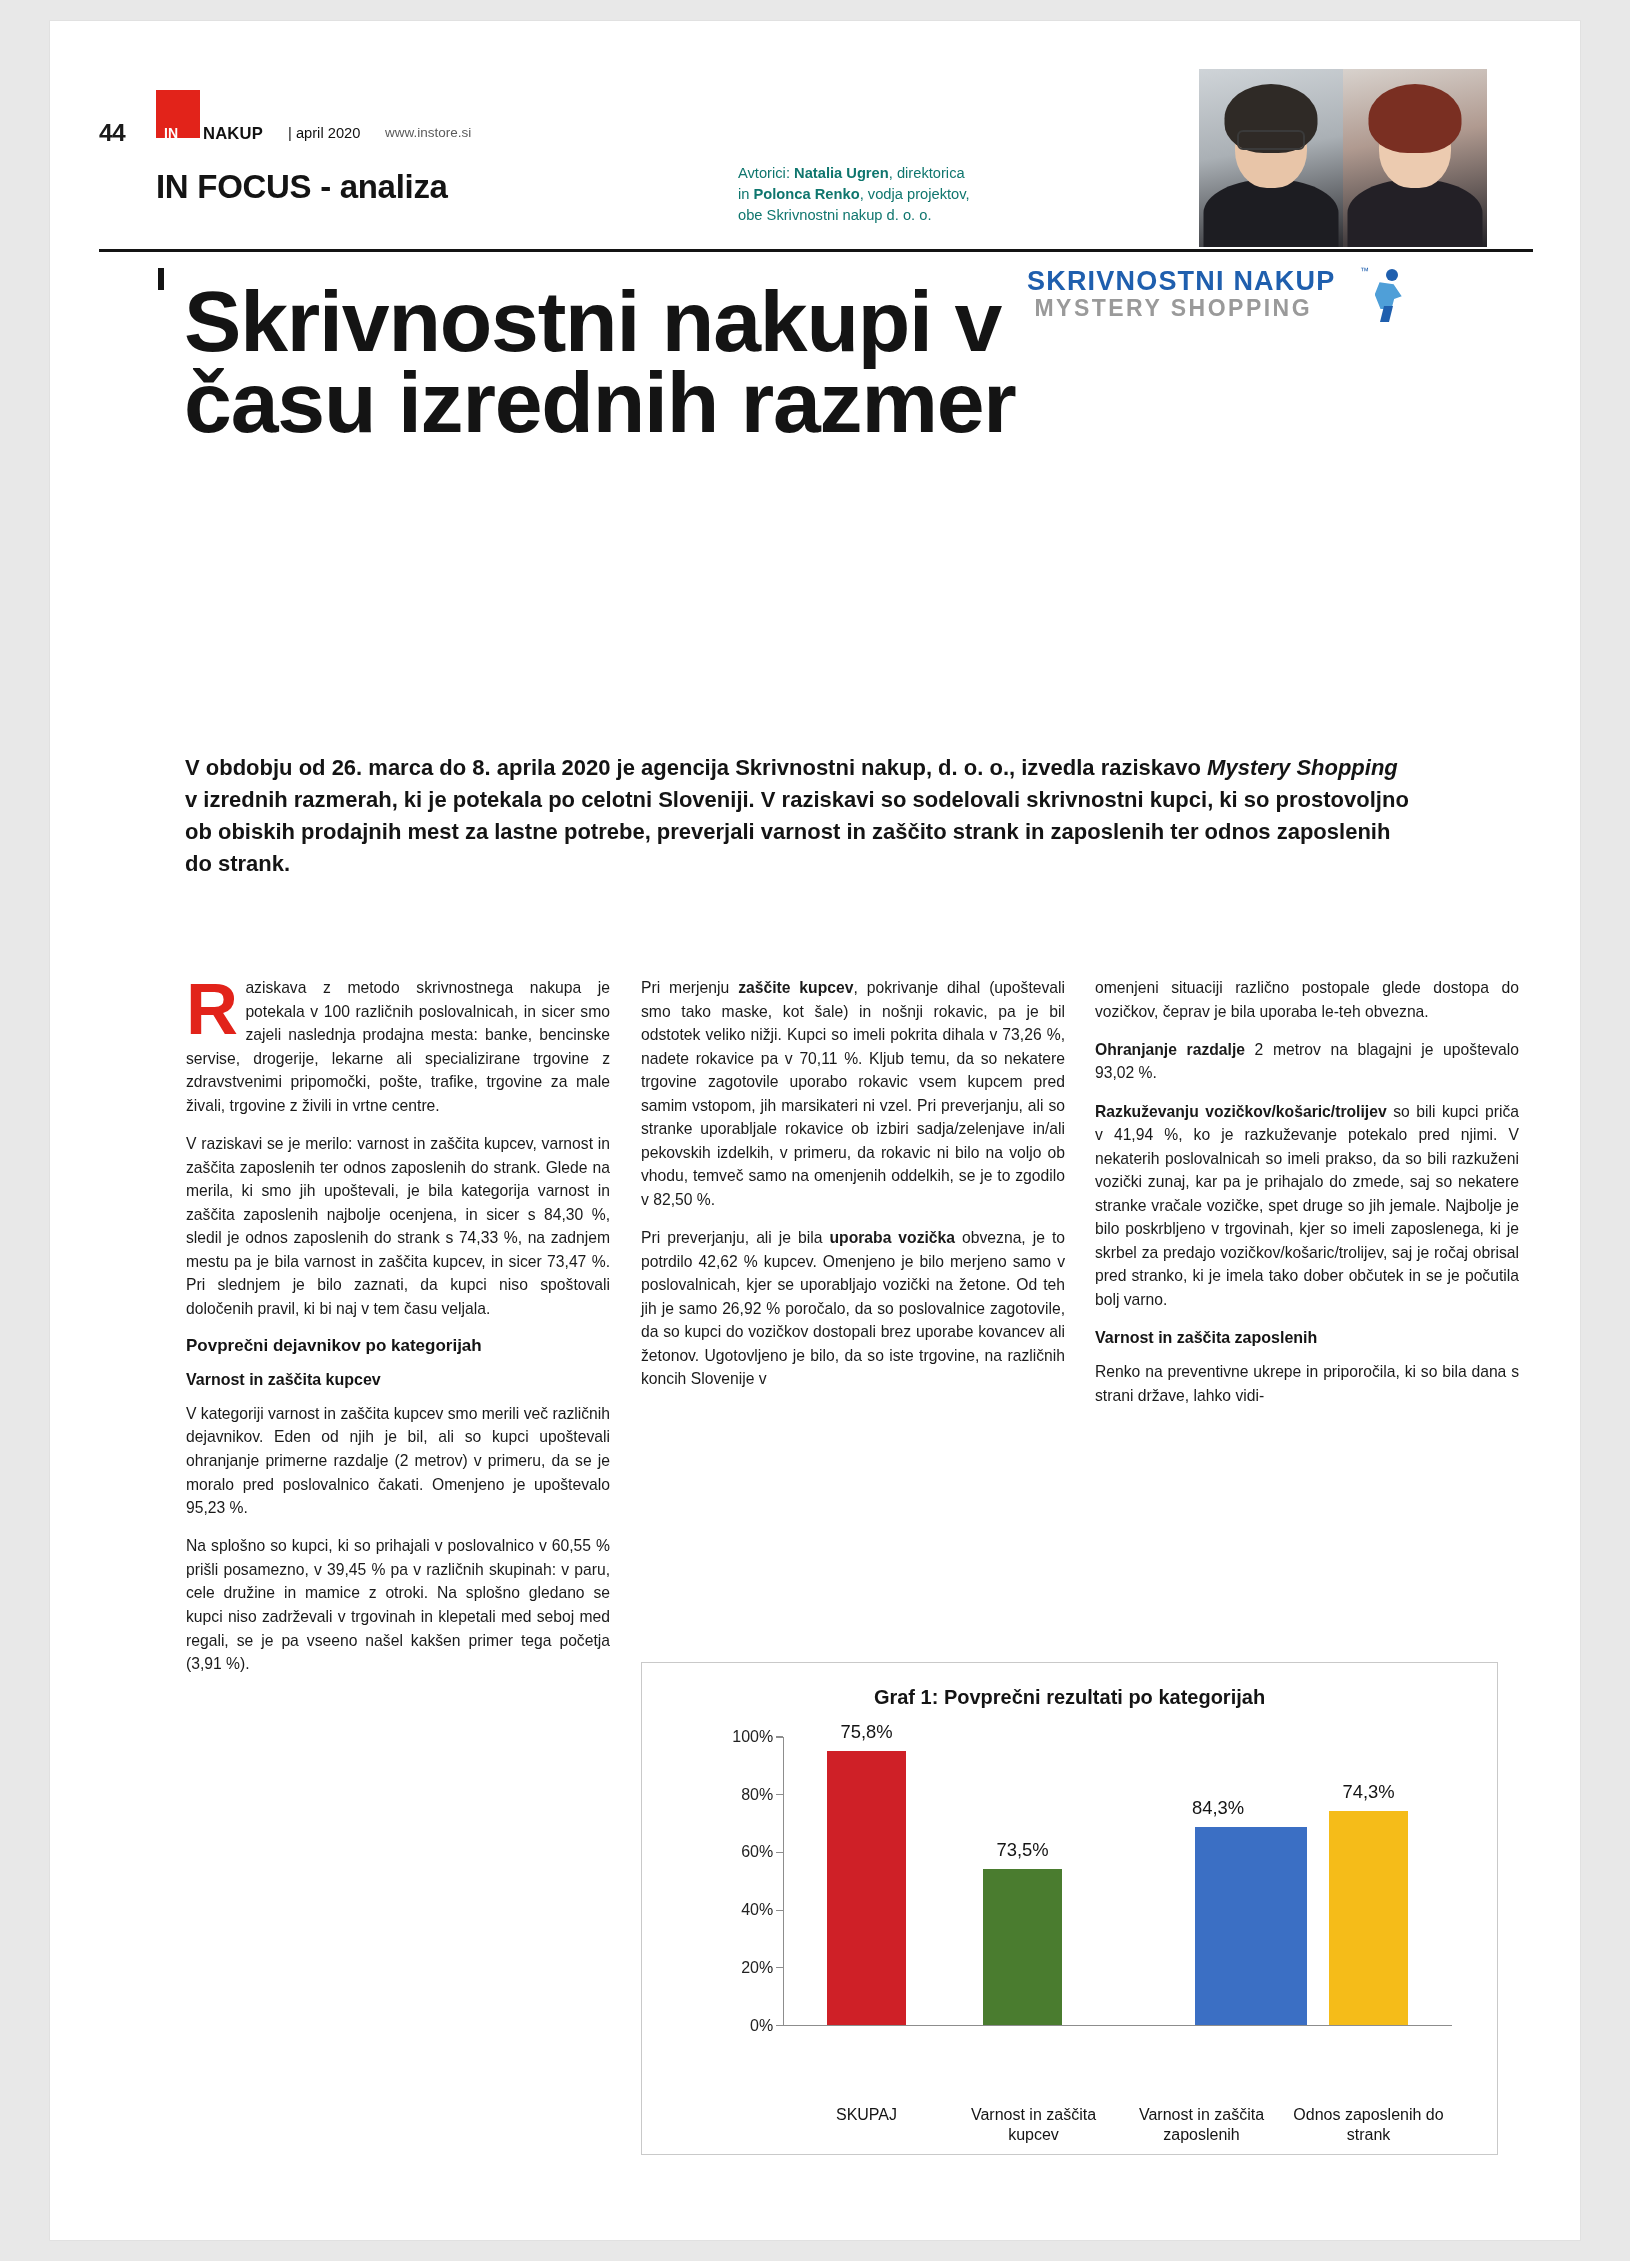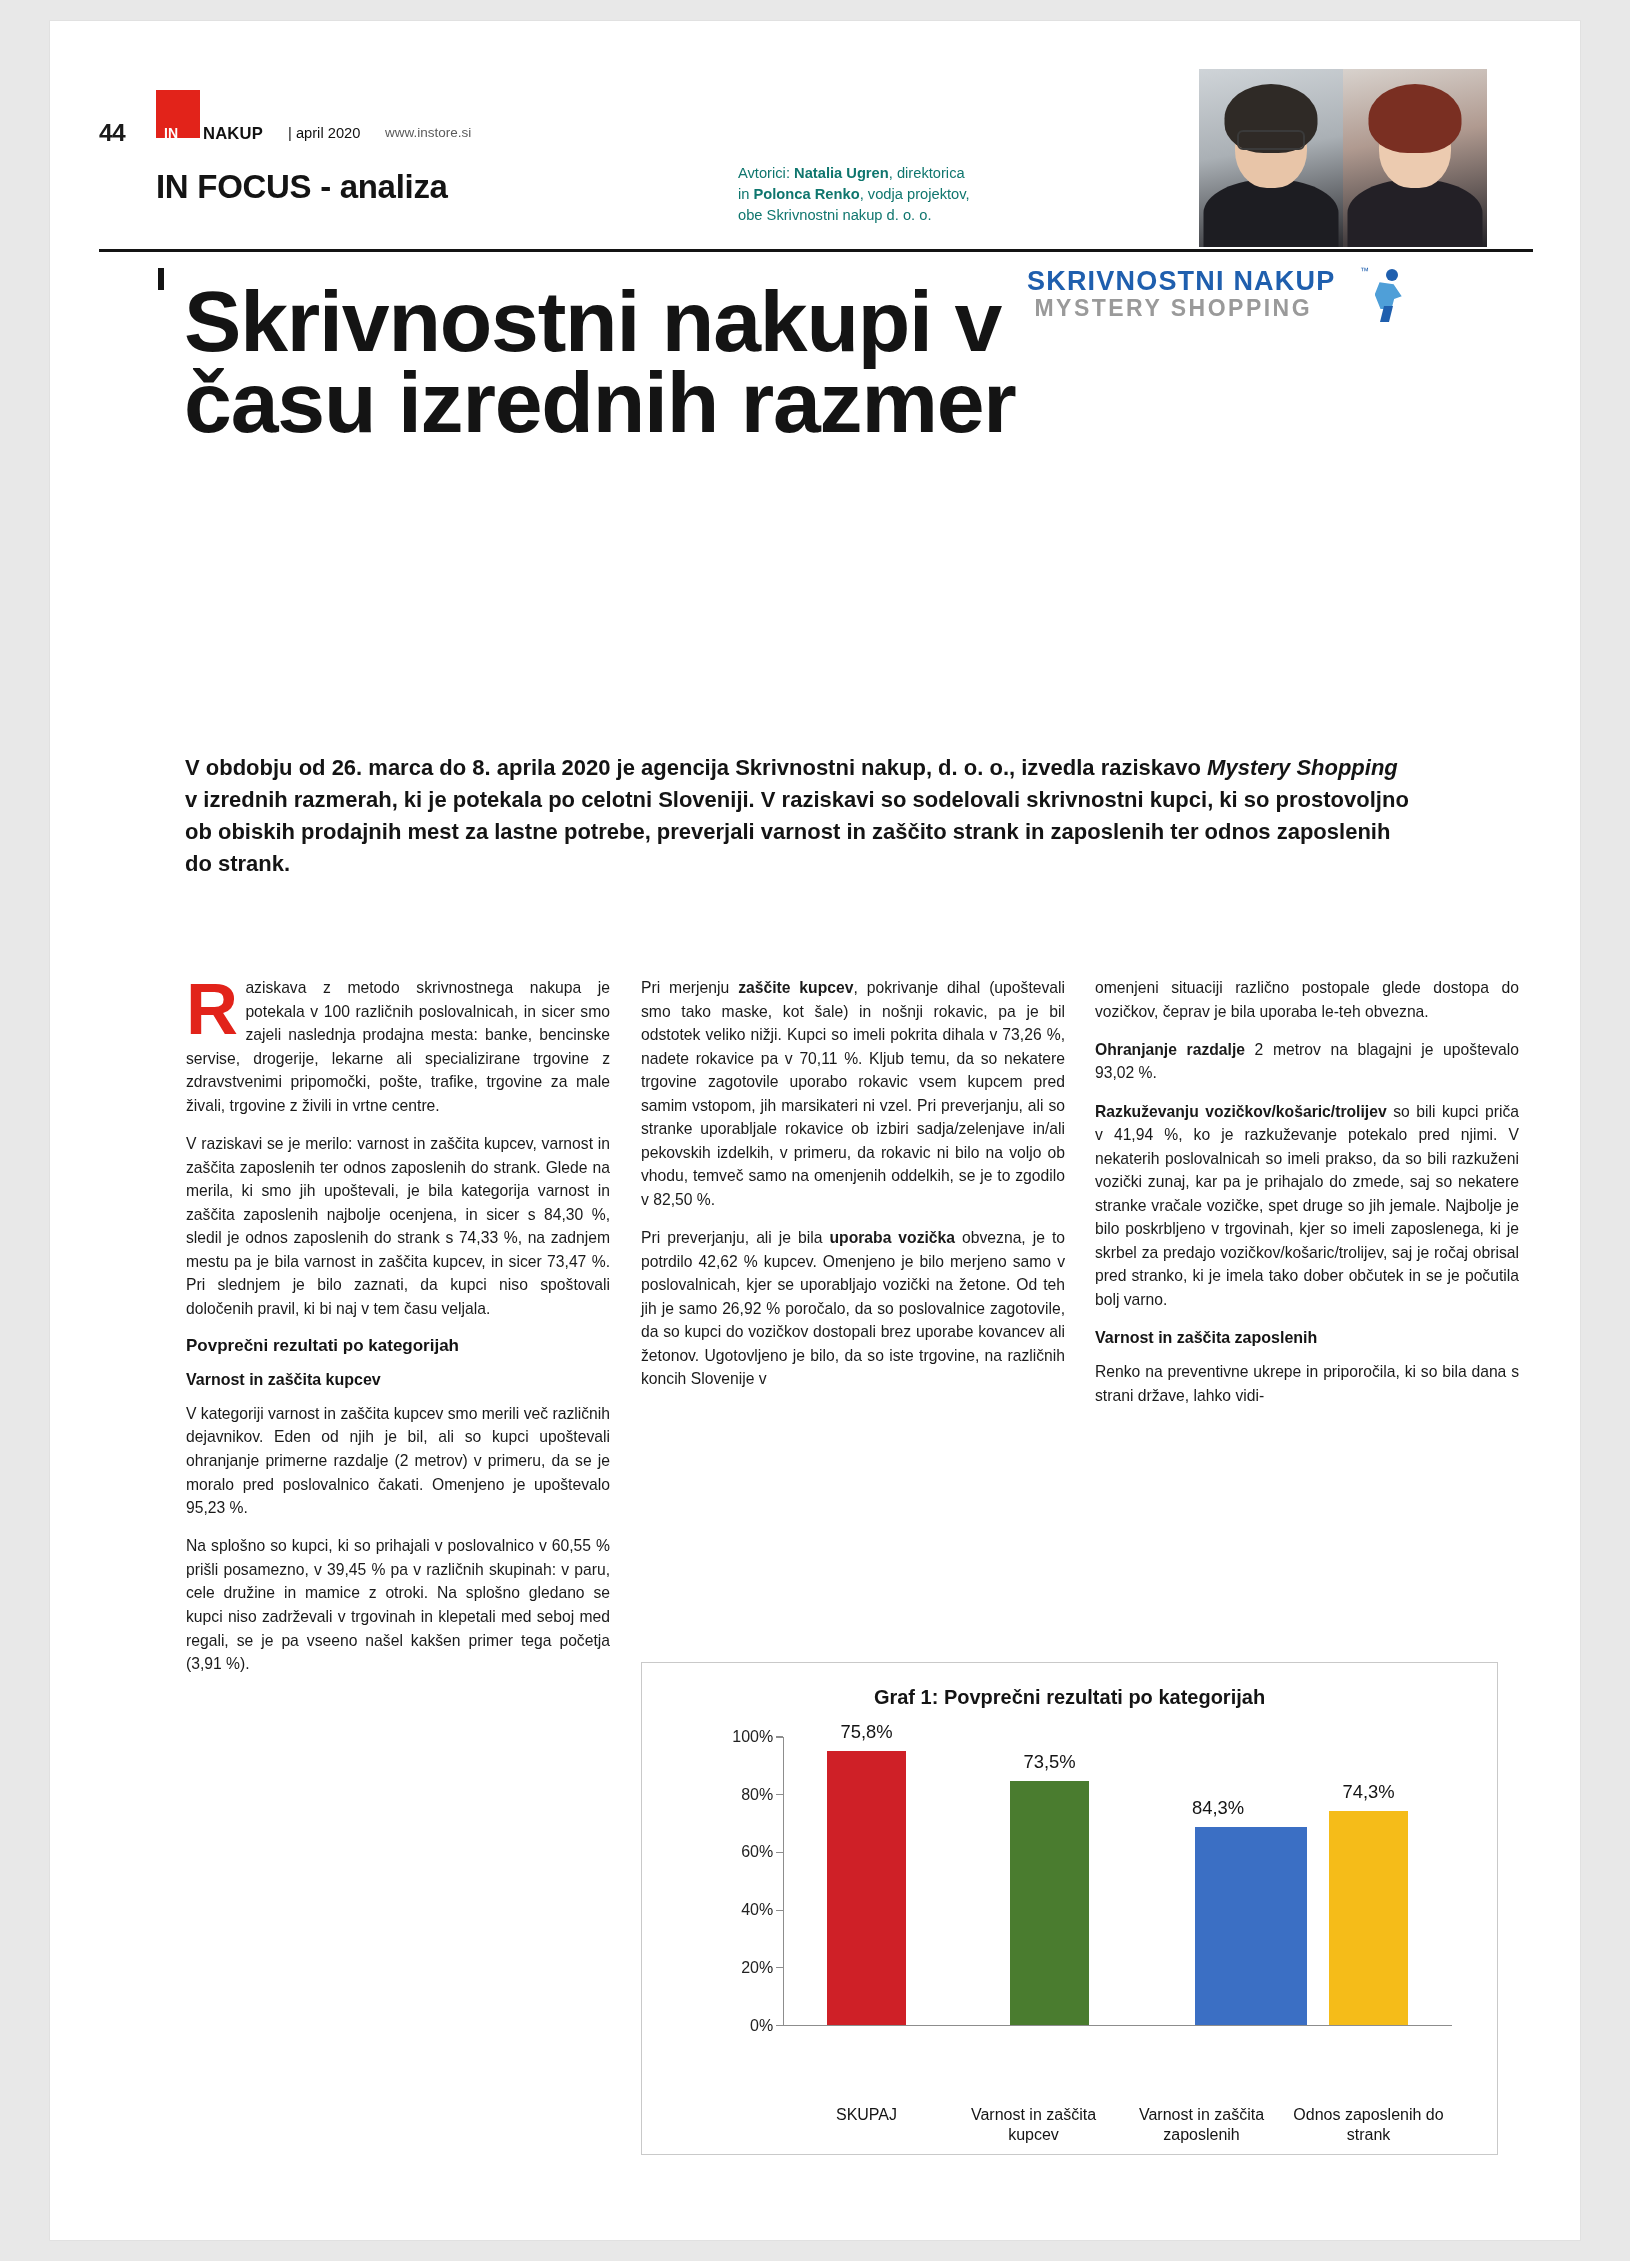--- a/index.html
+++ b/index.html
@@ -138,21 +138,21 @@
   <div class="tick"></div>
   <h1 class="head">Skrivnostni nakupi v času izrednih razmer</h1>
 
   <div class="lead">
     V obdobju od 26. marca do 8. aprila 2020 je agencija Skrivnostni nakup, d. o. o., izvedla raziskavo <i>Mystery Shopping</i> v izrednih razmerah, ki je potekala po celotni Sloveniji. V raziskavi so sodelovali skrivnostni kupci, ki so prostovoljno ob obiskih prodajnih mest za lastne potrebe, preverjali varnost in zaščito strank in zaposlenih ter odnos zaposlenih do strank.
   </div>
 
   <div class="col c1">
     <p><span class="dropcap">R</span><span>aziskava z metodo skrivnostnega nakupa je potekala v 100 različnih poslovalnicah, in sicer smo zajeli naslednja prodajna mesta: banke, bencinske servise, drogerije, lekarne ali specializirane trgovine z zdravstvenimi pripomočki, pošte, trafike, trgovine za male živali, trgovine z živili in vrtne centre.</span></p>
     <p>V raziskavi se je merilo: varnost in zaščita kupcev, varnost in zaščita zaposlenih ter odnos zaposlenih do strank. Glede na merila, ki smo jih upoštevali, je bila kategorija varnost in zaščita zaposlenih najbolje ocenjena, in sicer s 84,30 %, sledil je odnos zaposlenih do strank s 74,33 %, na zadnjem mestu pa je bila varnost in zaščita kupcev, in sicer 73,47 %. Pri slednjem je bilo zaznati, da kupci niso spoštovali določenih pravil, ki bi naj v tem času veljala.</p>
-    <h3 class="sub">Povprečni rezultati po kategorijah</h3>
+    <h3 class="sub">Povprečni dejavnikov po kategorijah</h3>
     <h4 class="sub2">Varnost in zaščita kupcev</h4>
     <p>V kategoriji varnost in zaščita kupcev smo merili več različnih dejavnikov. Eden od njih je bil, ali so kupci upoštevali ohranjanje primerne razdalje (2 metrov) v primeru, da se je moralo pred poslovalnico čakati. Omenjeno je upoštevalo 95,23 %.</p>
     <p>Na splošno so kupci, ki so prihajali v poslovalnico v 60,55 % prišli posamezno, v 39,45 % pa v različnih skupinah: v paru, cele družine in mamice z otroki. Na splošno gledano se kupci niso zadrževali v trgovinah in klepetali med seboj med regali, se je pa vseeno našel kakšen primer tega početja (3,91 %).</p>
   </div>
 
   <div class="col c2">
     <p><span>Pri merjenju </span><b>zaščite kupcev</b><span>, pokrivanje dihal (upoštevali smo tako maske, kot šale) in nošnji rokavic, pa je bil odstotek veliko nižji. Kupci so imeli pokrita dihala v 73,26 %, nadete rokavice pa v 70,11 %. Kljub temu, da so nekatere trgovine zagotovile uporabo rokavic vsem kupcem pred samim vstopom, jih marsikateri ni vzel. Pri preverjanju, ali so stranke uporabljale rokavice ob izbiri sadja/zelenjave in/ali pekovskih izdelkih, v primeru, da rokavic ni bilo na voljo ob vhodu, temveč samo na omenjenih oddelkih, se je to zgodilo v 82,50 %.</span></p>
     <p><span>Pri preverjanju, ali je bila </span><b>uporaba vozička</b><span> obvezna, je to potrdilo 42,62 % kupcev. Omenjeno je bilo merjeno samo v poslovalnicah, kjer se uporabljajo vozički na žetone. Od teh jih je samo 26,92 % poročalo, da so poslovalnice zagotovile, da so kupci do vozičkov dostopali brez uporabe kovancev ali žetonov. Ugotovljeno je bilo, da so iste trgovine, na različnih koncih Slovenije v</span></p>
   </div>
 
@@ -179,21 +179,21 @@
         <div class="tick-y" style="top: 115px;"></div>
         <div class="ylab" style="top: 58px;">80%</div>
         <div class="tick-y" style="top: 57px;"></div>
         <div class="ylab" style="top: 0px;">100%</div>
         <div class="tick-y" style="top: -0.6px;"></div>
         <div class="bar" style="left: 44px; height: 274px;">
           <div class="fill" style="height: 100%; background: rgb(207, 32, 39);"></div>
           <div class="vlab" style="top: -29.5px;">75,8%</div>
         </div>
         <div class="xlab" style="left: 7px;">SKUPAJ</div>
-        <div class="bar" style="left: 227px; height: 244px;">
+        <div class="bar" style="left: 200px; height: 156px;">
           <div class="fill" style="height: 100%; background: rgb(74, 124, 47);"></div>
           <div class="vlab" style="top: -29.5px;">73,5%</div>
         </div>
         <div class="xlab" style="left: 174px;">Varnost in zaščita kupcev</div>
         <div class="bar" style="left: 379px; height: 198px; padding-left: 33px;">
           <div class="fill" style="height: 100%; background: rgb(59, 111, 196);"></div>
           <div class="vlab" style="top: -29.5px;">84,3%</div>
         </div>
         <div class="xlab" style="left: 342px;">Varnost in zaščita zaposlenih</div>
         <div class="bar" style="left: 546px; height: 214px;">

